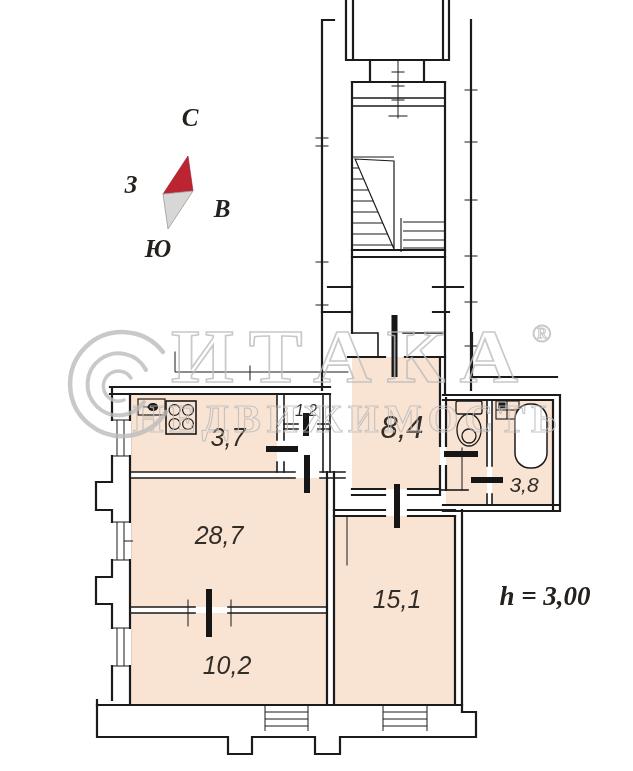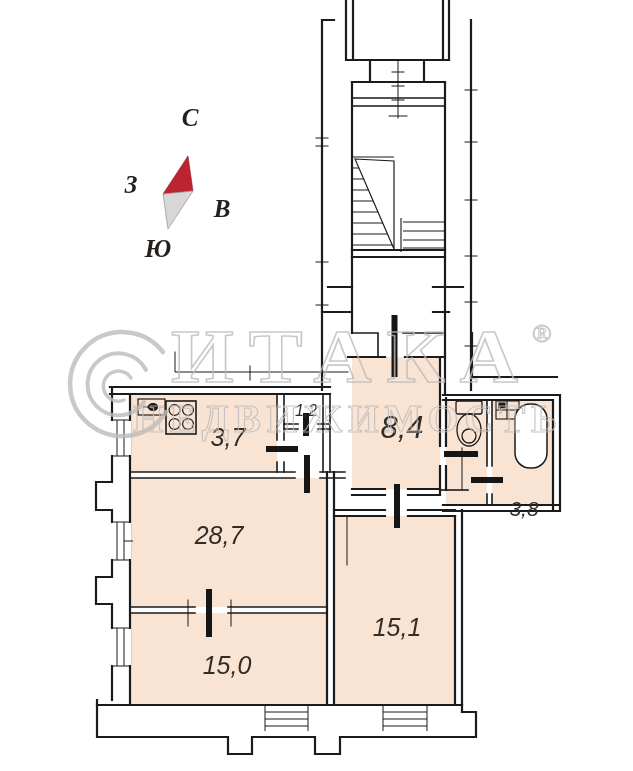--- a/index.html
+++ b/index.html
@@ -155,25 +155,26 @@
   <div class="serif-lbl" style="left:222px;top:208px;font-size:25px;">В</div>
   <div class="serif-lbl" style="left:158px;top:248px;font-size:25px;">Ю</div>
   <svg style="position:absolute;left:152px;top:146px;" width="48" height="92" viewBox="0 0 48 92">
     <polygon points="36,10 41,45 11,48" fill="#bb2430" stroke="#8c1a24" stroke-width="0.6"></polygon>
     <polygon points="11,48 41,45 16,83" fill="#d9d7d6" stroke="#9a9a9a" stroke-width="0.8"></polygon>
   </svg>
 
   <div class="lbl" style="left:228px;top:437px;font-size:25px;">3,7</div>
   <div class="lbl" style="left:306px;top:411px;font-size:16px;">1,2</div>
   <div class="lbl" style="left:402px;top:427px;font-size:31px;">8,4</div>
-  <div class="lbl" style="left:524px;top:508px;font-size:21px;">3,8</div>
+  <div class="lbl" style="left:524px;top:484px;font-size:21px;">3,8</div>
   <div class="lbl" style="left:219px;top:535px;font-size:25px;">28,7</div>
-  <div class="lbl" style="left:397px;top:627px;font-size:25px;">15,1</div>
-  <div class="lbl" style="left:227px;top:665px;font-size:25px;">15,0</div>
+  <div class="lbl" style="left:397px;top:599px;font-size:25px;">15,1</div>
+  <div class="lbl" style="left:227px;top:665px;font-size:25px;">10,2</div>
 
+  <div class="serif-lbl" style="left:545px;top:596px;font-size:27px;font-weight:600;">h = 3,00</div>
 
   <svg class="wm" width="633" height="771" viewBox="0 0 633 771" style="opacity:0.8;">
     <g stroke="#bcbcbc" fill="none" stroke-linecap="round">
       <path d="M163,352 A52,52 0 1 0 166,412" stroke-width="4.5"></path>
       <path d="M146,370 A31,31 0 1 0 144,402" stroke-width="4"></path>
       <path d="M131,378 A15,15 0 1 0 124,400" stroke-width="3.5"></path>
     </g>
     <text x="352" y="382" text-anchor="middle" font-family="Liberation Serif, serif" font-weight="bold" font-size="76" letter-spacing="14" textLength="362" lengthAdjust="spacingAndGlyphs" fill="none" stroke="#bcbcbc" stroke-width="1.6">ИТАКА</text>
     <text x="542" y="342" text-anchor="middle" font-family="Liberation Serif, serif" font-size="26" fill="none" stroke="#bcbcbc" stroke-width="1.1">®</text>
     <text x="348" y="432" text-anchor="middle" font-family="Liberation Serif, serif" font-weight="bold" font-size="40" letter-spacing="6" textLength="430" lengthAdjust="spacingAndGlyphs" fill="none" stroke="#bcbcbc" stroke-width="1.2">НЕДВИЖИМОСТЬ</text>

